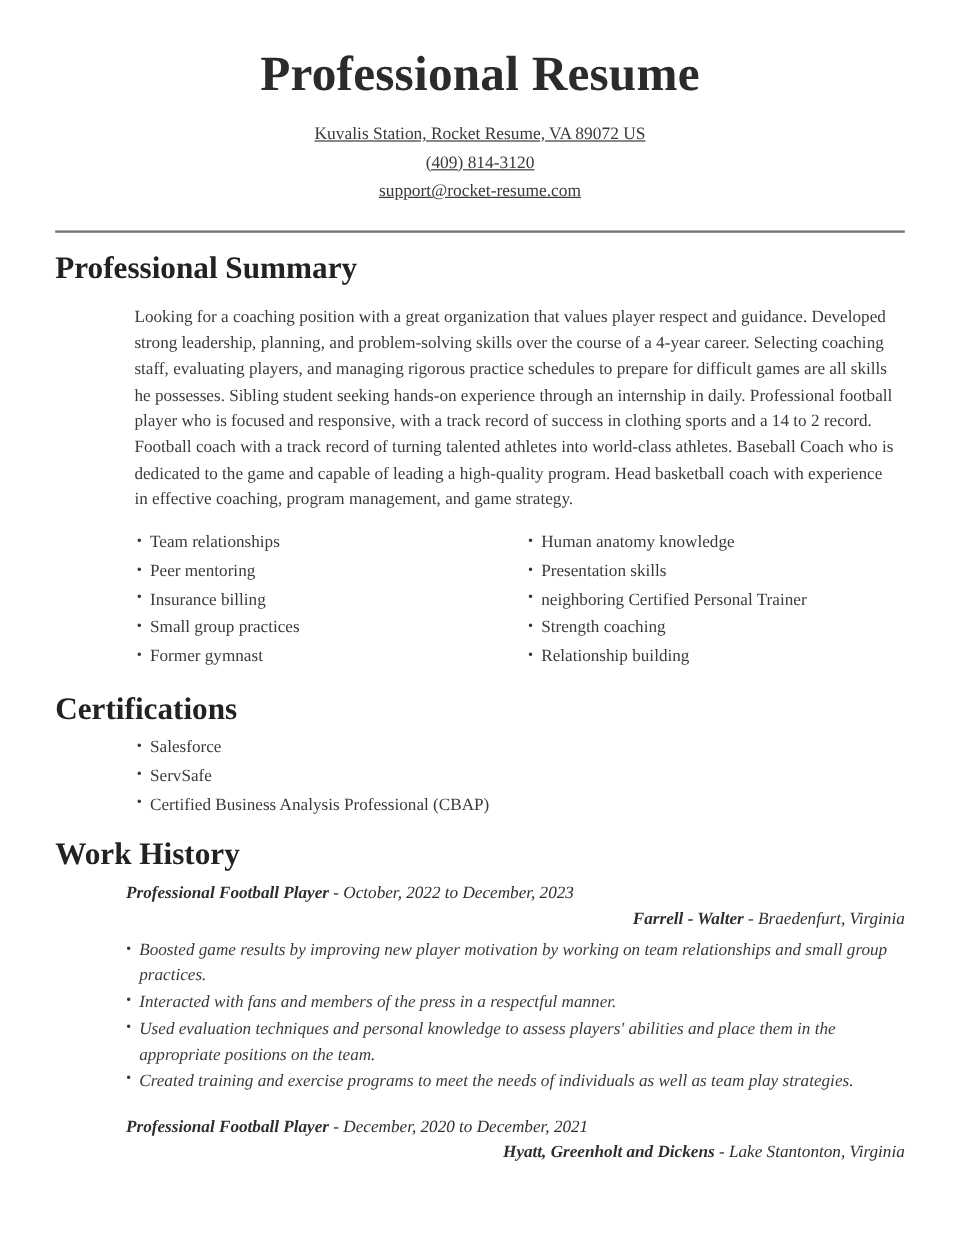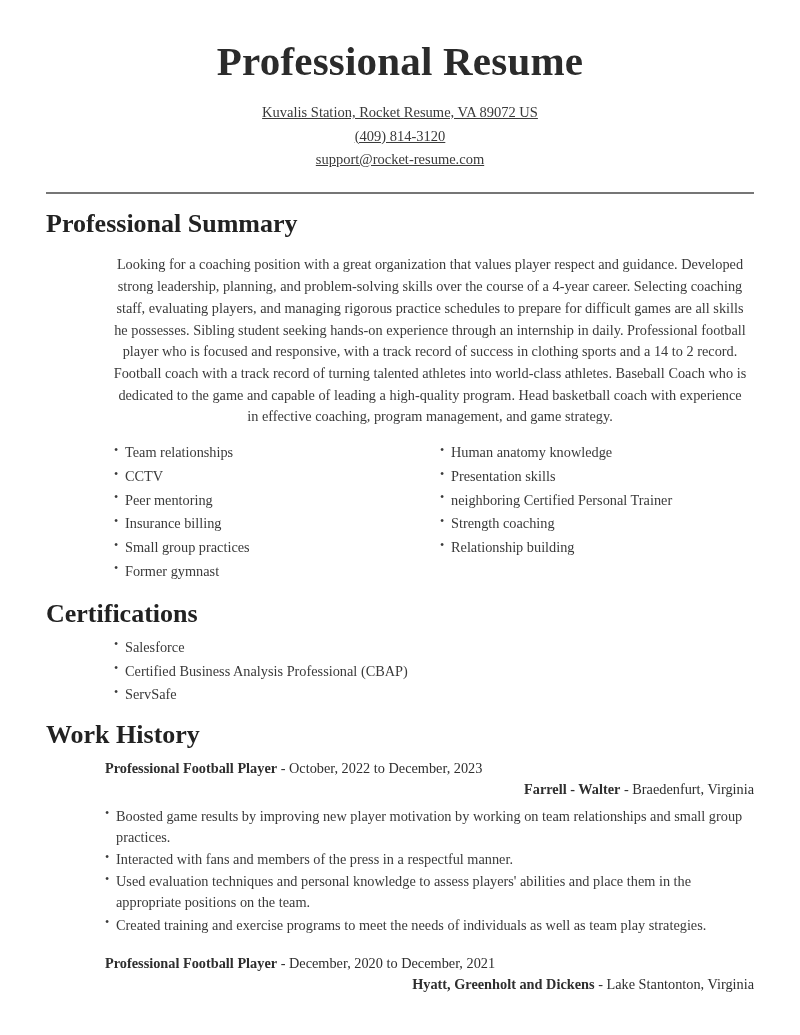--- a/index.html
+++ b/index.html
@@ -63,21 +63,21 @@
     margin: 0 0 6px 0;
     line-height: 1.25;
   }
 
   
   .summary-body {
     margin-left: 66px;
     margin-right: 6px;
     font-size: 14.3px;
     line-height: 1.52;
-    text-align: center;
+    text-align: left;
     color: #3a3a3a;
   }
 
   
   ul.bullets {
     list-style: none;
     margin: 0;
     padding: 0;
   }
   ul.bullets > li {
@@ -117,20 +117,21 @@
     padding-left: 68px;
   }
   .certs-list ul.bullets > li {
     margin-bottom: 2.5px;
   }
 
   
   .jobs {
     margin-top: 4px;
     padding-left: 59px;
+    font-style: italic;
   }
   .job {
     margin-bottom: 17px;
   }
   .job-title-line {
     font-size: 14.3px;
     line-height: 1.5;
     color: #2e2e2e;
   }
   .job-role {
@@ -171,21 +172,20 @@
   <section class="section">
     <h2 class="section-heading">Professional Summary</h2>
     <p class="summary-body">Looking for a coaching position with a great organization that values player respect and guidance. Developed strong leadership, planning, and problem-solving skills over the course of a 4-year career. Selecting coaching staff, evaluating players, and managing rigorous practice schedules to prepare for difficult games are all skills he possesses. Sibling student seeking hands-on experience through an internship in daily. Professional football player who is focused and responsive, with a track record of success in clothing sports and a 14 to 2 record. Football coach with a track record of turning talented athletes into world-class athletes. Baseball Coach who is dedicated to the game and capable of leading a high-quality program. Head basketball coach with experience in effective coaching, program management, and game strategy.</p>
   </section>
 
   <section class="section">
     <div class="skills-cols">
       <div class="skills-col left">
         <ul class="bullets" id="skills-left">
             <li>Team relationships</li>
-            <li>CCTV</li>
             <li>Peer mentoring</li>
             <li>Insurance billing</li>
             <li>Small group practices</li>
             <li>Former gymnast</li>
           </ul>
       </div>
       <div class="skills-col right">
         <ul class="bullets" id="skills-right">
             <li>Human anatomy knowledge</li>
             <li>Presentation skills</li>
@@ -195,22 +195,22 @@
           </ul>
       </div>
     </div>
   </section>
 
   <section class="section">
     <h2 class="section-heading">Certifications</h2>
     <div class="certs-list">
       <ul class="bullets" id="certs-list">
           <li>Salesforce</li>
+          <li>ServSafe</li>
           <li>Certified Business Analysis Professional (CBAP)</li>
-          <li>ServSafe</li>
         </ul>
     </div>
   </section>
 
   <section class="section">
     <h2 class="section-heading">Work History</h2>
     <div class="jobs" id="jobs-list">
         <div class="job">
           <div class="job-title-line"><span class="job-role">Professional Football Player</span><span> - October, 2022 to December, 2023</span></div>
           <div class="job-company-line"><span class="job-company">Farrell - Walter</span><span> - Braedenfurt, Virginia</span></div>

